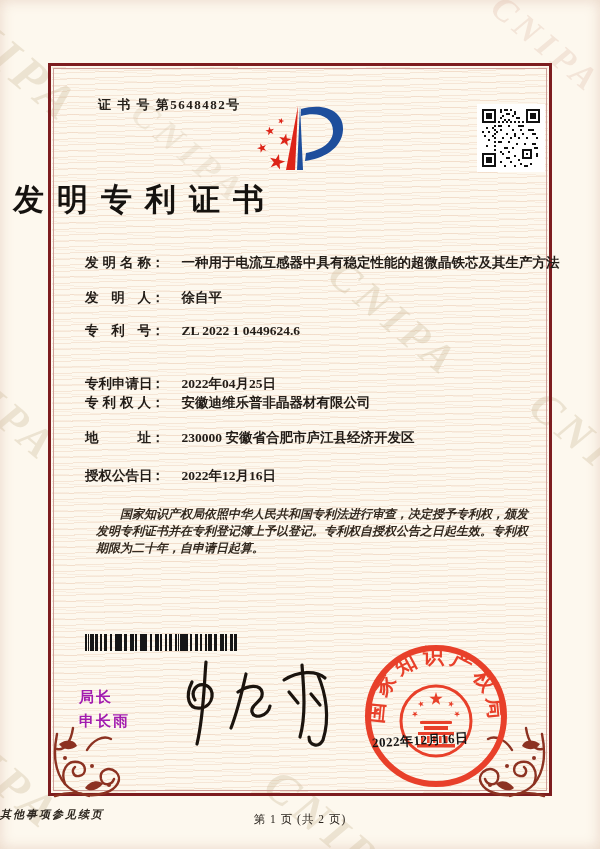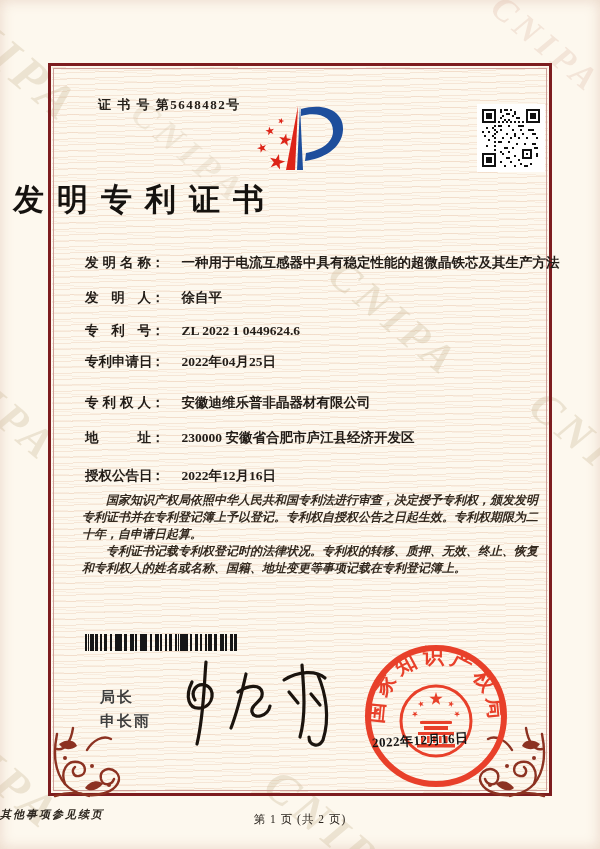--- a/index.html
+++ b/index.html
@@ -59,30 +59,30 @@
     display:inline-block; width:66px; text-align:justify; text-align-last:justify;
     vertical-align:top;
   }
   .fvalue{ margin-left:17px; }
   .pair2{ position:absolute; left:221px; top:0; }
   .legal{
     position:absolute; left:82px; top:492px; width:462px;
     font-size:12px; line-height:17px; color:#33291f;
     font-style:italic; font-weight:600;
   }
-  .legal p{ margin:0; text-indent:2em; }
+  .legal p{ margin:14px; text-indent:2em; }
   .barcode{
     position:absolute; left:85px; top:634px; width:155px; height:17px;
     background-image:
       repeating-linear-gradient(90deg,#161616 0 2px, rgba(0,0,0,0) 2px 5px),
       repeating-linear-gradient(90deg,#161616 0 1px, rgba(0,0,0,0) 1px 9px),
       repeating-linear-gradient(90deg,#161616 0 3px, rgba(0,0,0,0) 3px 13px);
     background-position:0 0,3px 0,6px 0;
   }
-  .director{ position:absolute; left:100px; font-size:15px; font-weight:700; color:#404040; letter-spacing:2px;}
+  .director{ position:absolute; left:79px; font-size:15px; font-weight:700; color:#a21caf; letter-spacing:2px;}
   .sig{ position:absolute; left:168px; top:652px; }
   .seal{ position:absolute; left:361px; top:641px; }
   .sealdate{
     position:absolute; left:372px; top:731px; width:120px;
     font-size:13px; font-weight:700; color:#141414; letter-spacing:0.5px;
     transform:rotate(-3deg); white-space:nowrap;
   }
   .pageinfo{
     position:absolute; left:0; top:776px; width:600px; text-align:center;
     font-size:11.5px; color:#2a241e; letter-spacing:1px;margin-top:36px;
@@ -272,37 +272,36 @@
   <div class="rows">
     <div class="frow" style="top:254px;">
       <span class="flabel">发明名称</span><span>：</span><span class="fvalue">一种用于电流互感器中具有稳定性能的超微晶铁芯及其生产方法</span>
     </div>
     <div class="frow" style="top:289px;font-family:Liberation Mono, monospace;">
       <span class="flabel">发明人</span><span>：</span><span class="fvalue">徐自平</span>
     </div>
     <div class="frow" style="top:322px;">
       <span class="flabel">专利号</span><span>：</span><span class="fvalue">ZL 2022 1 0449624.6</span>
     </div>
-    <div class="frow" style="top:353px;">
+    <div class="frow" style="top:375px;">
       <span class="flabel">专利申请日</span><span>：</span><span class="fvalue">2022年04月25日</span>
     </div>
     <div class="frow" style="top:394px;">
       <span class="flabel">专利权人</span><span>：</span><span class="fvalue">安徽迪维乐普非晶器材有限公司</span>
     </div>
     <div class="frow" style="top:429px;">
       <span class="flabel">地址</span><span>：</span><span class="fvalue">230000 安徽省合肥市庐江县经济开发区</span>
     </div>
     <div class="frow" style="top:467px;">
       <span class="flabel">授权公告日</span><span>：</span><span class="fvalue">2022年12月16日</span>
     </div>
   </div>
 
   <div class="legal">
     <p>国家知识产权局依照中华人民共和国专利法进行审查，决定授予专利权，颁发发明专利证书并在专利登记簿上予以登记。专利权自授权公告之日起生效。专利权期限为二十年，自申请日起算。</p>
-    <p>专利证书记载专利权登记时的法律状况。专利权的转移、质押、无效、终止、恢复和专利权人的姓名或名称、国籍、地址变更等事项记载在专利登记簿上。</p>
   </div>
 
   <div class="barcode"></div>
 
   <div class="director" style="top:688px;">局长</div>
   <div class="director" style="top:712px;text-align:center;">申长雨</div>
 
   <svg class="sig" width="170" height="100" viewBox="0 0 170 100">
     <g fill="none" stroke="#1b140e" stroke-width="3.2" stroke-linecap="round">
       <path d="M38,10 C36,32 36,62 29,92"></path>

